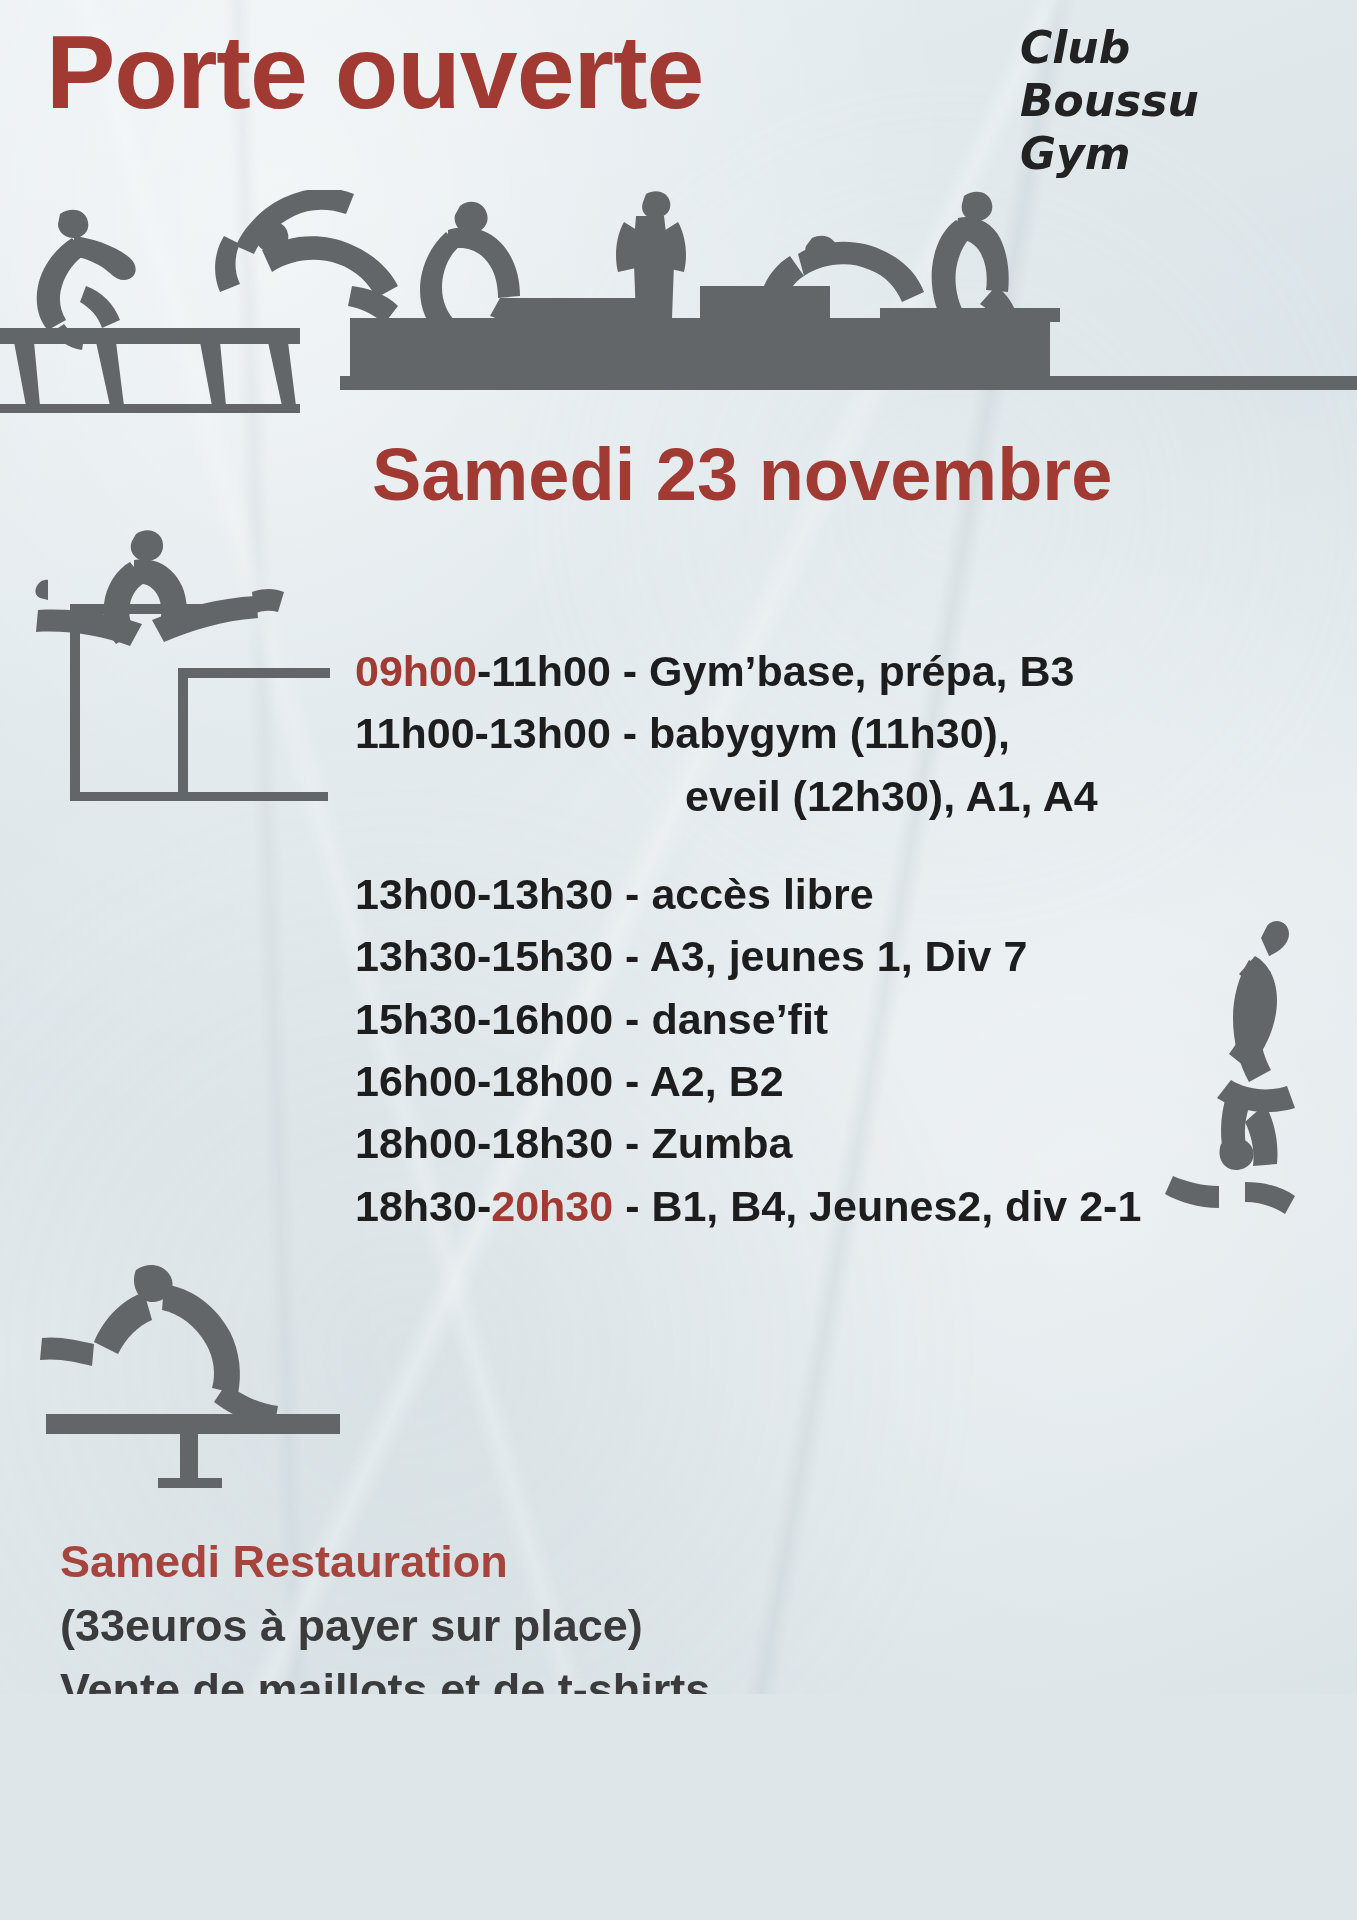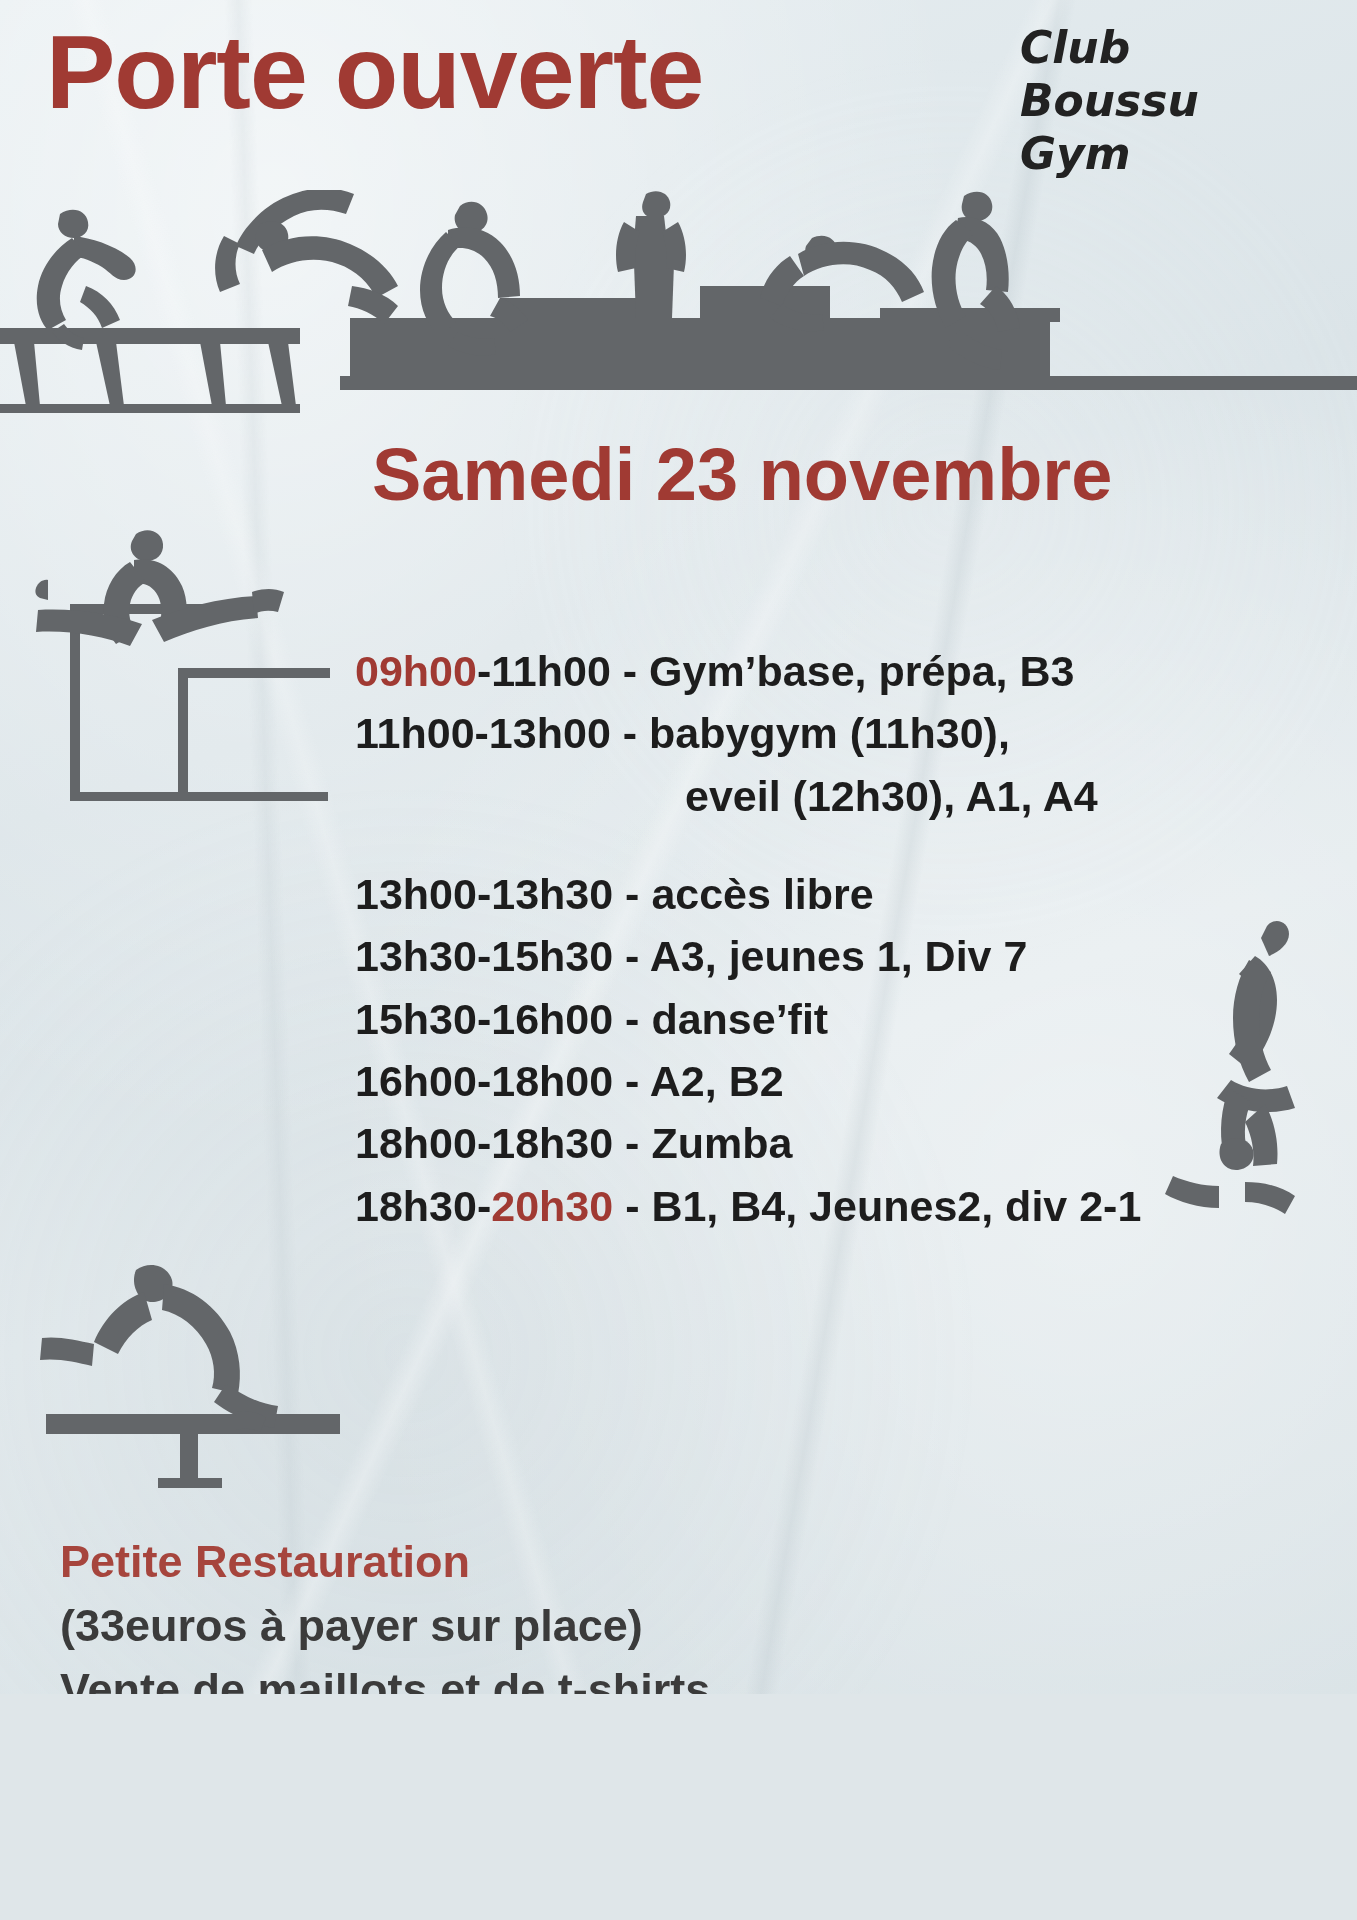--- a/index.html
+++ b/index.html
@@ -267,18 +267,18 @@
     <div class="row">13h30-15h30 - A3, jeunes 1, Div 7</div>
     <div class="row">15h30-16h00 - danse’fit</div>
     <div class="row">16h00-18h00 - A2, B2</div>
     <div class="row">18h00-18h30 - Zumba</div>
     <div class="row">
       <span>18h30-</span><span class="hl">20h30</span><span> - B1, B4, Jeunes2, div 2-1</span>
     </div>
   </div>
 
   <div class="notes">
-    <div class="resto">Petite Restauration</div>
+    <div class="resto">Samedi Restauration</div>
     <div>(33euros à payer sur place)</div>
     <div>Vente de maillots et de t-shirts</div>
   </div>
 
 </div>
 
 </body></html>

